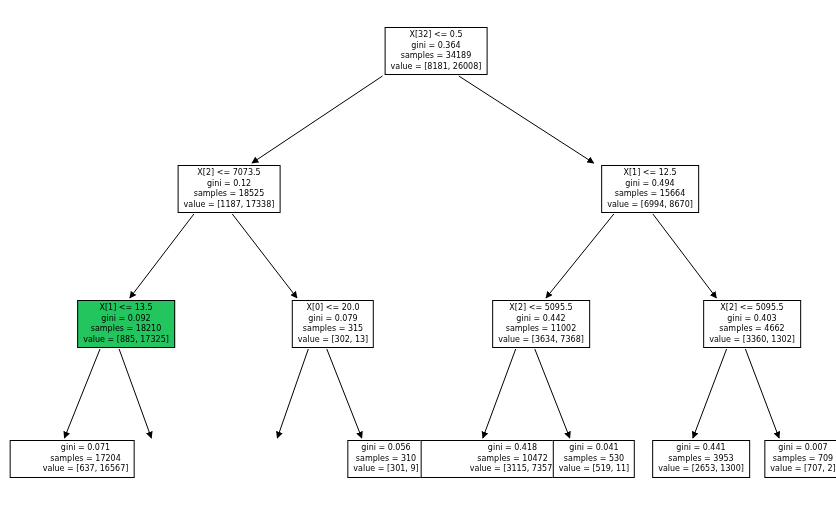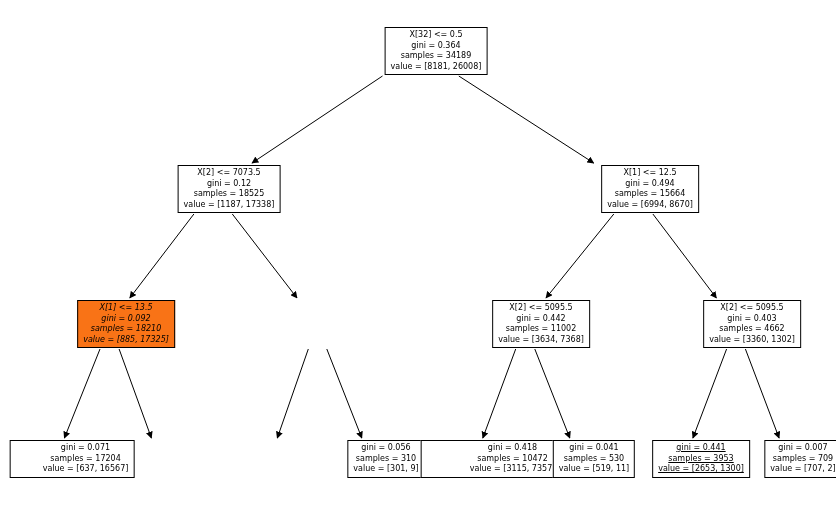--- a/index.html
+++ b/index.html
@@ -78,25 +78,31 @@
         <div class="line">gini = 0.12</div>
         <div class="line">samples = 18525</div>
         <div class="line">value = [1187, 17338]</div>
       </div>
       <div class="node" style="left: 634px; top: 165px; background: rgb(255, 255, 255); border-color: rgb(0, 0, 0); color: rgb(0, 0, 0);">
         <div class="line">X[1] &lt;= 12.5</div>
         <div class="line">gini = 0.494</div>
         <div class="line">samples = 15664</div>
         <div class="line">value = [6994, 8670]</div>
       </div>
-      <div class="node" style="left: 110px; top: 300px; background: #f97316; border-color: rgb(0, 0, 0); color: rgb(0, 0, 0); font-style: italic;">
+      <div class="node" style="left: 110px; top: 300px; background: #22c55e; border-color: rgb(0, 0, 0); color: rgb(0, 0, 0);">
         <div class="line">X[1] &lt;= 13.5</div>
         <div class="line">gini = 0.092</div>
         <div class="line">samples = 18210</div>
         <div class="line">value = [885, 17325]</div>
+      </div>
+      <div class="node" style="left: 317px; top: 300px; background: rgb(255, 255, 255); border-color: rgb(0, 0, 0); color: rgb(0, 0, 0);">
+        <div class="line">X[0] &lt;= 20.0</div>
+        <div class="line">gini = 0.079</div>
+        <div class="line">samples = 315</div>
+        <div class="line">value = [302, 13]</div>
       </div>
       <div class="node" style="left: 525px; top: 300px; background: rgb(255, 255, 255); border-color: rgb(0, 0, 0); color: rgb(0, 0, 0);">
         <div class="line">X[2] &lt;= 5095.5</div>
         <div class="line">gini = 0.442</div>
         <div class="line">samples = 11002</div>
         <div class="line">value = [3634, 7368]</div>
       </div>
       <div class="node" style="left: 736px; top: 300px; background: rgb(255, 255, 255); border-color: rgb(0, 0, 0); color: rgb(0, 0, 0);">
         <div class="line">X[2] &lt;= 5095.5</div>
         <div class="line">gini = 0.403</div>
@@ -116,21 +122,21 @@
       <div class="node" style="left: 475px; top: 440px; background: rgb(255, 255, 255); border-color: rgb(0, 0, 0); color: rgb(0, 0, 0); padding-left: 48px;">
         <div class="line">gini = 0.418</div>
         <div class="line">samples = 10472</div>
         <div class="line">value = [3115, 7357]</div>
       </div>
       <div class="node" style="left: 578px; top: 440px; background: rgb(255, 255, 255); border-color: rgb(0, 0, 0); color: rgb(0, 0, 0);">
         <div class="line">gini = 0.041</div>
         <div class="line">samples = 530</div>
         <div class="line">value = [519, 11]</div>
       </div>
-      <div class="node" style="left: 685px; top: 440px; background: rgb(255, 255, 255); border-color: rgb(0, 0, 0); color: rgb(0, 0, 0); text-decoration: underline;">
+      <div class="node" style="left: 685px; top: 440px; background: rgb(255, 255, 255); border-color: rgb(0, 0, 0); color: rgb(0, 0, 0);">
         <div class="line">gini = 0.441</div>
         <div class="line">samples = 3953</div>
         <div class="line">value = [2653, 1300]</div>
       </div>
       <div class="node" style="left: 787px; top: 440px; background: rgb(255, 255, 255); border-color: rgb(0, 0, 0); color: rgb(0, 0, 0);">
         <div class="line">gini = 0.007</div>
         <div class="line">samples = 709</div>
         <div class="line">value = [707, 2]</div>
       </div>
     </div>

